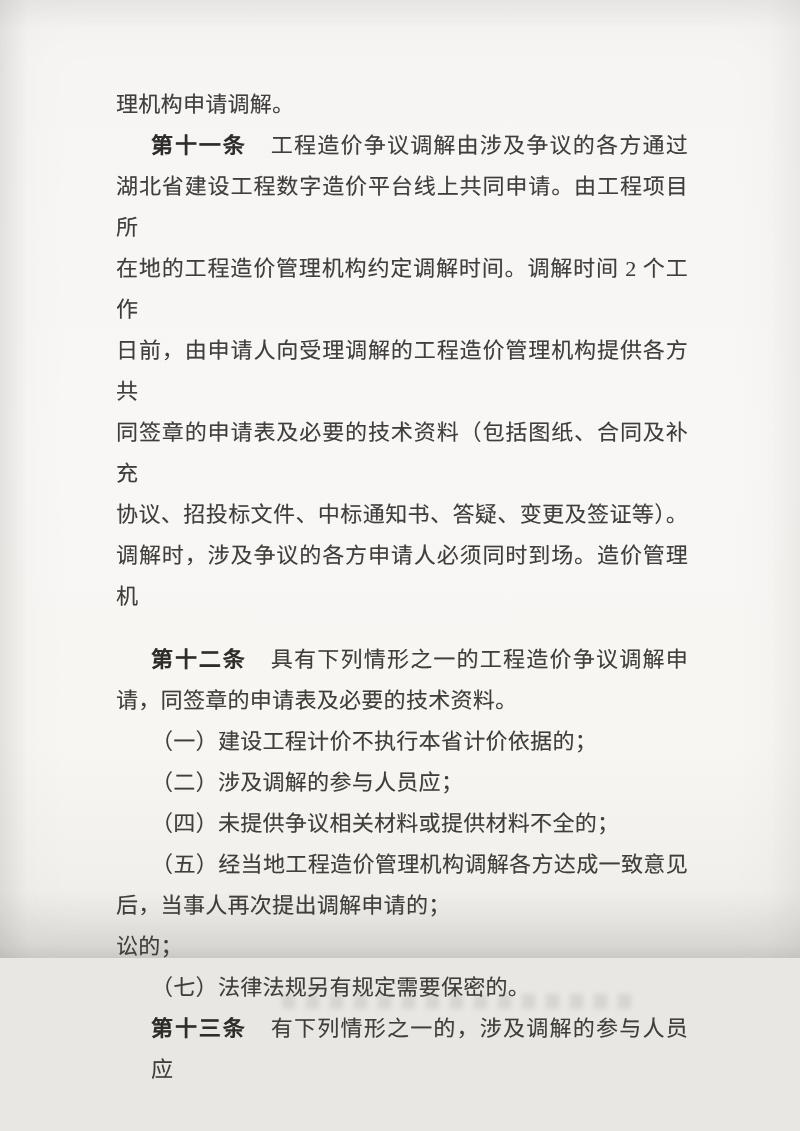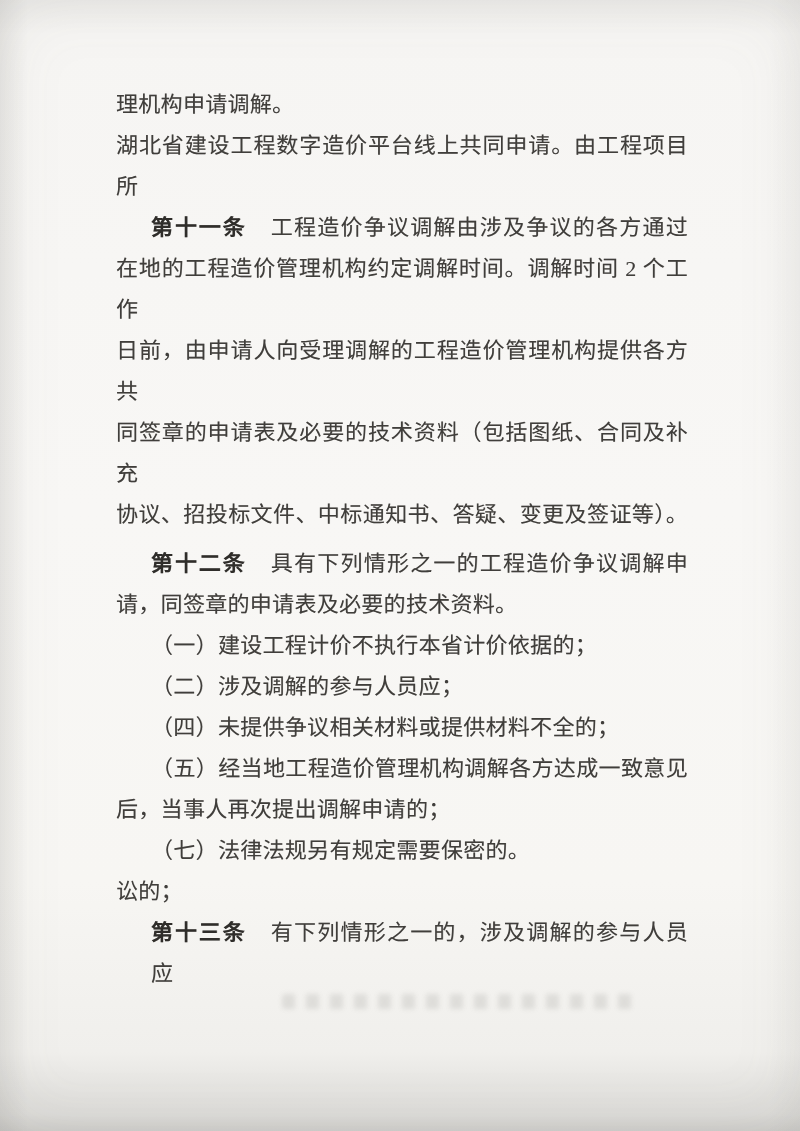--- a/index.html
+++ b/index.html
@@ -7,21 +7,21 @@
     padding: 0;
     width: 800px;
     height: 1131px;
     overflow: hidden;
     background: #e8e7e4;
     font-family: "Liberation Serif", "DejaVu Serif", serif;
   }
   .page {
     position: relative;
     width: 800px;
-    height: 1131px;
+    height: 958px;
     background: linear-gradient(180deg,
       #ecebe9 0%, #f6f5f3 3%,
       #f8f7f5 45%, #f7f6f3 78%,
       #f0efec 93%, #dddcd9 98.5%, #cfcecb 100%);
     box-shadow: inset 0 0 70px rgba(110,108,104,0.09);
   }
   .page::before {
     content: "";
     position: absolute;
     inset: 0;
@@ -40,21 +40,21 @@
     line-height: 41px;
     letter-spacing: 0.3px;
     text-shadow: 0.3px 0.3px 0.6px rgba(64,62,59,0.35);
   }
   .line { min-height: 41px; }
   
   .j { text-align: justify; text-align-last: justify; }
   
   .ind { padding-left: 35px; }
   
-  .gap { margin-top: 8px; }
+  .gap { margin-top: 22px; }
   .term {
     font-weight: 700;
     margin-right: 24px;
     color: #2f2d2a;
     letter-spacing: 1px;
   }
   
   .bleed {
     position: absolute;
     left: 282px;
@@ -70,42 +70,43 @@
   }
 </style>
 </head>
 <body>
 
 <div class="page">
   <div class="content">
 
     <div class="line">理机构申请调解。</div>
 
-    <div class="line j">湖北省建设工程数字造价平台线上共同申请。由工程项目所</div>
-
     <div class="line j ind">
       <span class="term">第十一条</span><span>工程造价争议调解由涉及争议的各方通过</span>
     </div>
+
+    <div class="line j">湖北省建设工程数字造价平台线上共同申请。由工程项目所</div>
     <div class="line j">在地的工程造价管理机构约定调解时间。调解时间 2 个工作</div>
     <div class="line j">日前，由申请人向受理调解的工程造价管理机构提供各方共</div>
     <div class="line j">同签章的申请表及必要的技术资料（包括图纸、合同及补充</div>
     <div class="line j">协议、招投标文件、中标通知书、答疑、变更及签证等）。</div>
+    <div class="line j">调解时，涉及争议的各方申请人必须同时到场。造价管理机</div>
 
     <div class="line j ind gap">
       <span class="term">第十二条</span><span>具有下列情形之一的工程造价争议调解申</span>
     </div>
 
     <div class="line">请，同签章的申请表及必要的技术资料。</div>
     <div class="line ind">（一）建设工程计价不执行本省计价依据的；</div>
     <div class="line ind">（二）涉及调解的参与人员应；</div>
     <div class="line ind">（四）未提供争议相关材料或提供材料不全的；</div>
     <div class="line j ind">（五）经当地工程造价管理机构调解各方达成一致意见</div>
     <div class="line">后，当事人再次提出调解申请的；</div>
+    <div class="line">讼的；</div>
     <div class="line ind">（七）法律法规另有规定需要保密的。</div>
-    <div class="line">讼的；</div>
 
     <div class="line j ind">
       <span class="term">第十三条</span><span>有下列情形之一的，涉及调解的参与人员应</span>
     </div>
 
   </div>
 
   <div class="bleed"></div>
 </div>
 

